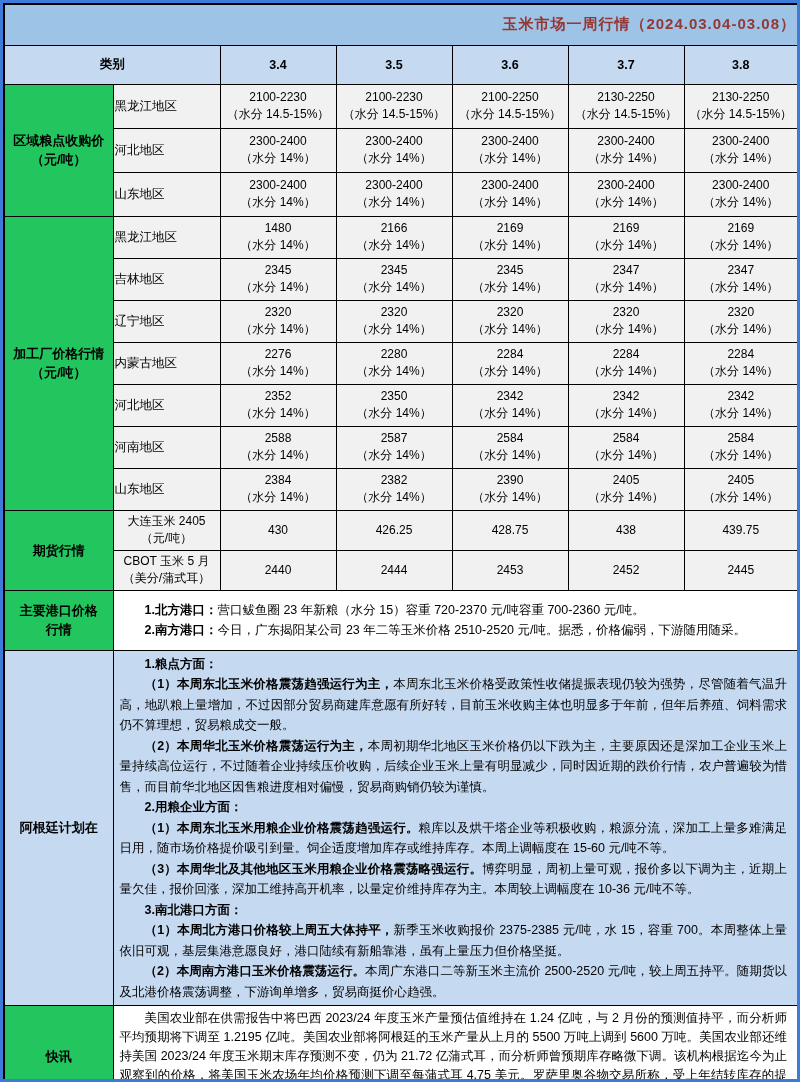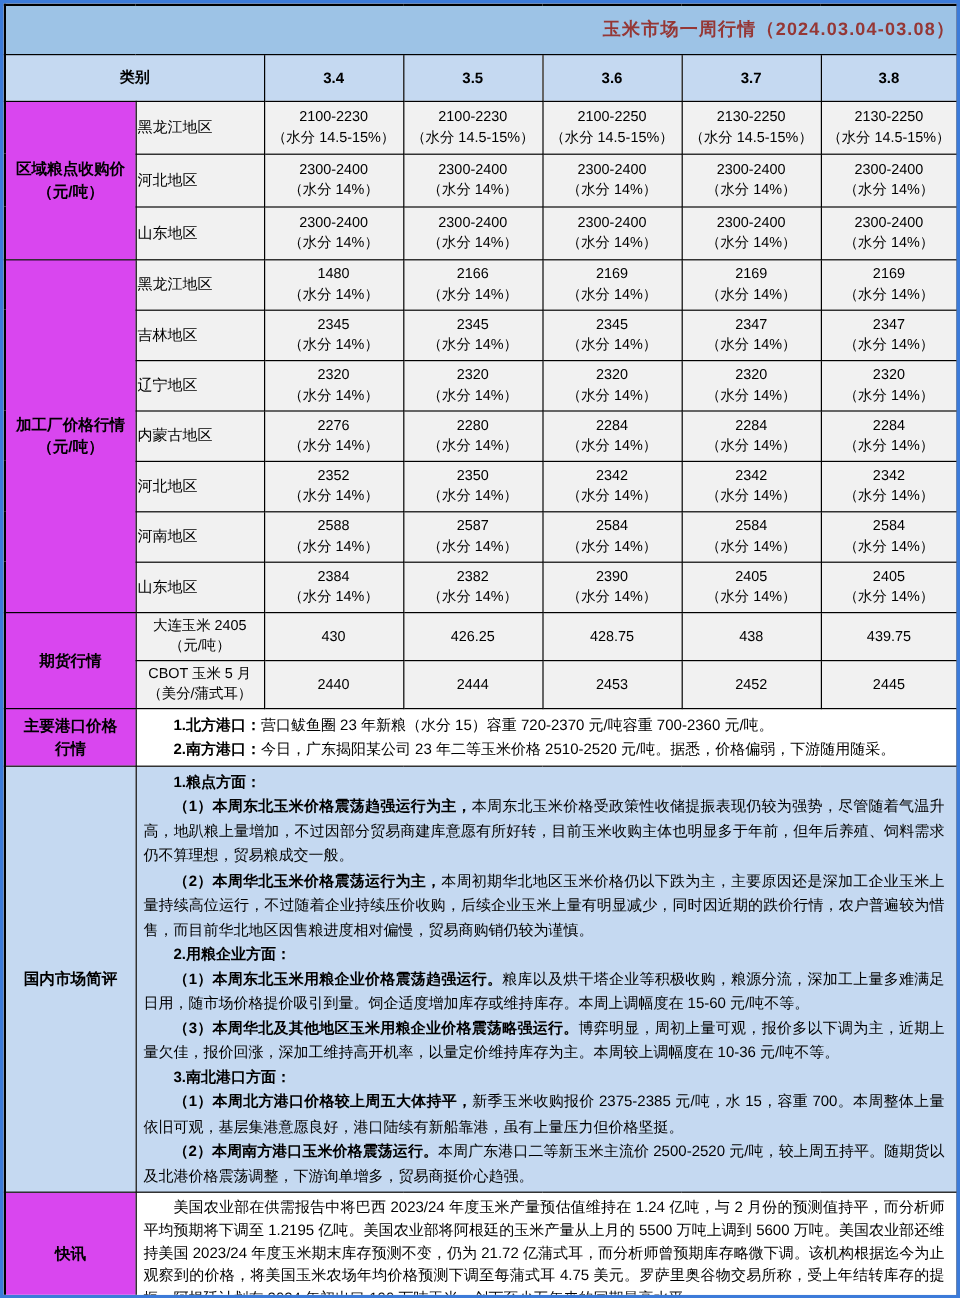--- a/index.html
+++ b/index.html
@@ -21,40 +21,40 @@
   table{border-collapse:collapse;table-layout:fixed;width:100%;height:100%;border:2px solid var(--border);}
   th,td{border:1px solid var(--border);box-sizing:border-box;overflow:hidden;}
   .title-row th{
     background:var(--title-bg);color:var(--title-color);
     font-size:15px;font-weight:bold;height:41px;text-align:right;letter-spacing:1px;
   }
   .header-row th{
     background:var(--header-bg);font-size:12.5px;font-weight:bold;height:39px;text-align:center;margin-top:23px;
   }
   .section-label{
-    background:#d946ef;font-weight:bold;font-size:13px;text-align:center;vertical-align:middle;line-height:19px;
+    background:#22c55e;font-weight:bold;font-size:13px;text-align:center;vertical-align:middle;line-height:19px;
   }
   .section-label.blue{background:var(--review-bg);}
   .region{
     background:var(--cell-gray);font-size:12.5px;vertical-align:middle;
   }
   .price,.contract{
     background:var(--cell-gray);font-size:12px;text-align:center;vertical-align:middle;
   }
   .price div,.contract div{line-height:17px;}
   .r-purchase td,.r-purchase th{height:44px;}
   .r-factory td{height:42px;}
   .r-futures td,.r-futures th{height:40px;}
   .text-td{
     background:#fff;text-align:left;vertical-align:middle;
     padding:3px 10px 3px 6px;font-size:12.5px;line-height:20px;
   }
   .text-td p{margin:0;text-indent:2em;text-align:justify;}
   .text-td b{font-weight:bold;}
-  .ports-row .text-td{height:48px;}
+  .ports-row .text-td{height:60px;}
   .review-row .text-td{height:328px;background:var(--review-bg);vertical-align:top;line-height:20.5px;}
   .news-row .text-td{height:94px;line-height:19px;}
 </style>
 </head>
 <body>
 
 <div class="frame">
   <table>
     <colgroup>
       <col style="width:109px">
@@ -367,21 +367,21 @@
             <div>主要港口价格</div>
             <div>行情</div>
           </th>
           <td class="text-td" colspan="6">
             <p><b>1.北方港口：</b>营口鲅鱼圈 23 年新粮（水分 15）容重 720-2370 元/吨容重 700-2360 元/吨。</p>
             <p><b>2.南方港口：</b>今日，广东揭阳某公司 23 年二等玉米价格 2510-2520 元/吨。据悉，价格偏弱，下游随用随采。</p>
           </td>
         </tr>
         <tr class="review-row">
           <th class="section-label blue">
-            <div>国内市场简评</div>
+            <div>阿根廷计划在</div>
           </th>
           <td class="text-td" colspan="6">
             <p><b>1.粮点方面：</b></p>
             <p><b>（1）本周东北玉米价格震荡趋强运行为主，</b>本周东北玉米价格受政策性收储提振表现仍较为强势，尽管随着气温升高，地趴粮上量增加，不过因部分贸易商建库意愿有所好转，目前玉米收购主体也明显多于年前，但年后养殖、饲料需求仍不算理想，贸易粮成交一般。</p>
             <p><b>（2）本周华北玉米价格震荡运行为主，</b>本周初期华北地区玉米价格仍以下跌为主，主要原因还是深加工企业玉米上量持续高位运行，不过随着企业持续压价收购，后续企业玉米上量有明显减少，同时因近期的跌价行情，农户普遍较为惜售，而目前华北地区因售粮进度相对偏慢，贸易商购销仍较为谨慎。</p>
             <p><b>2.用粮企业方面：</b></p>
             <p><b>（1）本周东北玉米用粮企业价格震荡趋强运行。</b>粮库以及烘干塔企业等积极收购，粮源分流，深加工上量多难满足日用，随市场价格提价吸引到量。饲企适度增加库存或维持库存。本周上调幅度在 15-60 元/吨不等。</p>
             <p><b>（3）本周华北及其他地区玉米用粮企业价格震荡略强运行。</b>博弈明显，周初上量可观，报价多以下调为主，近期上量欠佳，报价回涨，深加工维持高开机率，以量定价维持库存为主。本周较上调幅度在 10-36 元/吨不等。</p>
             <p><b>3.南北港口方面：</b></p>
             <p><b>（1）本周北方港口价格较上周五大体持平，</b>新季玉米收购报价 2375-2385 元/吨，水 15，容重 700。本周整体上量依旧可观，基层集港意愿良好，港口陆续有新船靠港，虽有上量压力但价格坚挺。</p>

